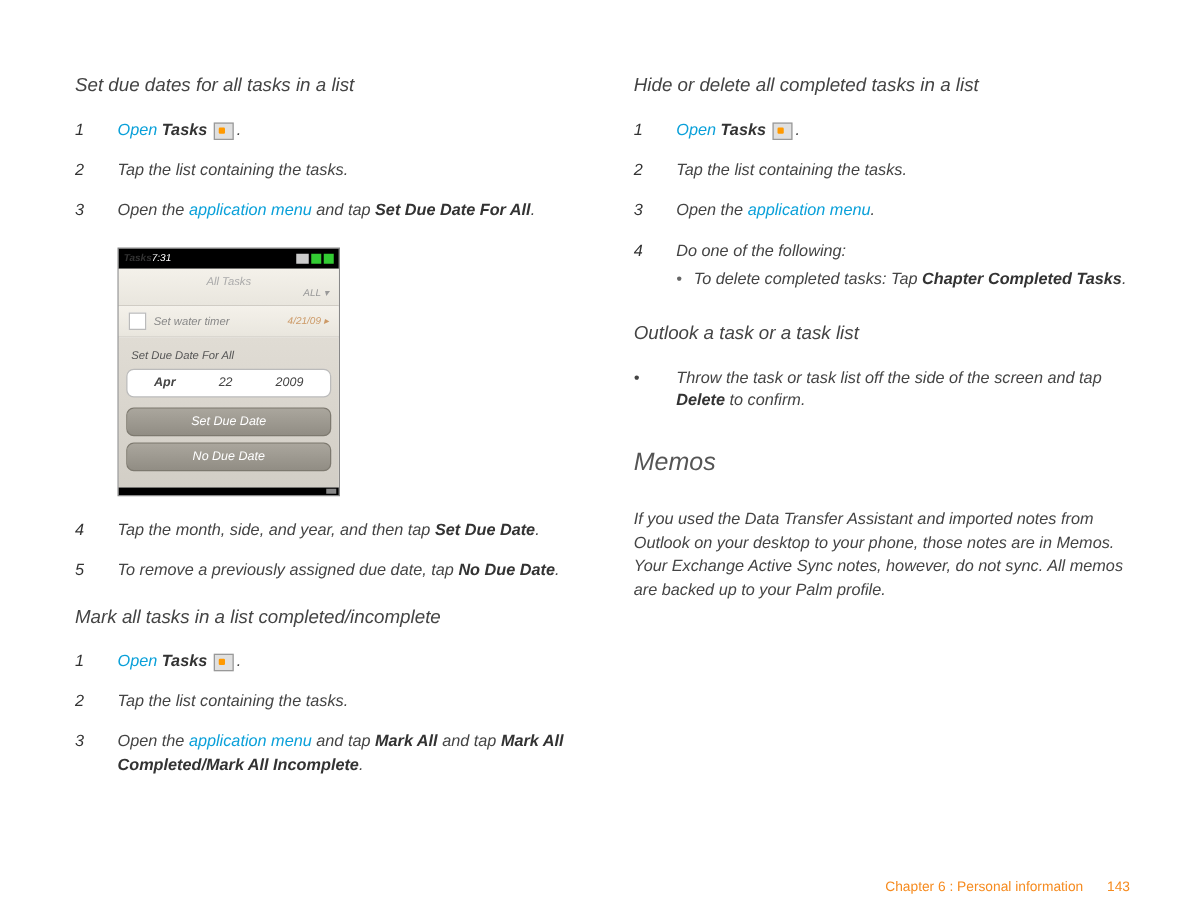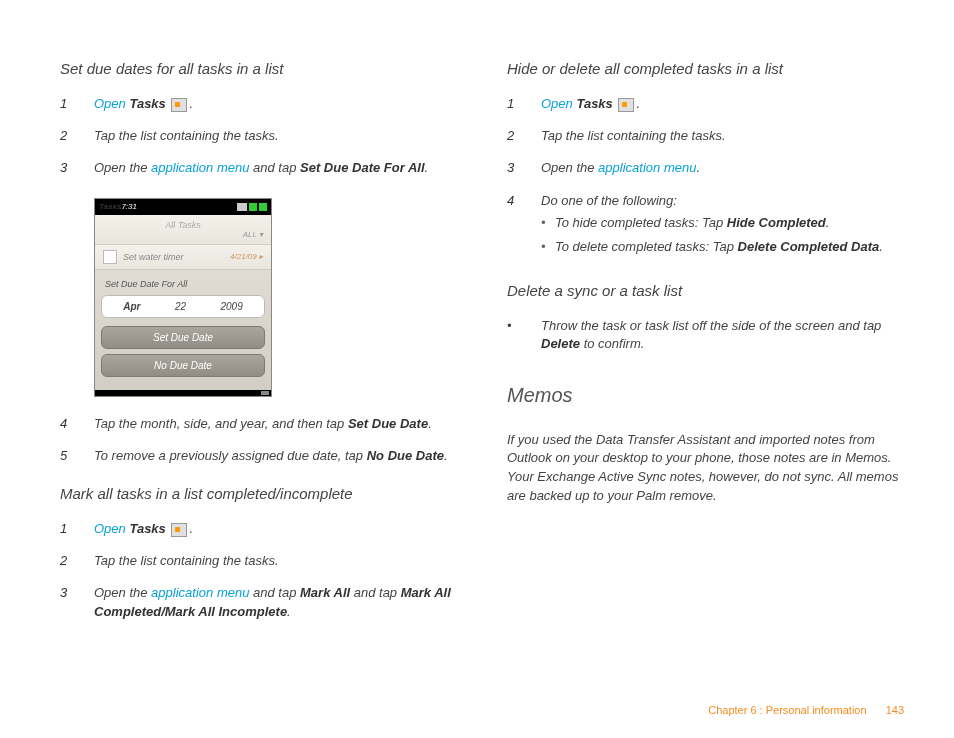--- a/index.html
+++ b/index.html
@@ -334,38 +334,37 @@
         <span class="num">3</span>
         <span class="txt">
           <span>Open the </span><span class="link">application menu</span><span>.</span>
         </span>
       </li>
       <li>
         <span class="num">4</span>
         <span class="txt">
           <span>Do one of the following:</span>
           <ul class="sub">
-            <li><span>To hide completed tasks: Tap </span><span class="bold">Hide Completed</span><span>.</span></li>
-            <li><span>To delete completed tasks: Tap </span><span class="bold">Delete Completed Data</span><span>.</span></li>
+            <li><span>To delete completed tasks: Tap </span><span class="bold">Chapter Completed Tasks</span><span>.</span></li>
           </ul>
         </span>
       </li>
     </ol>
 
-    <h2>Delete a sync or a task list</h2>
+    <h2>Outlook a task or a task list</h2>
     <ul class="bullet-top">
       <li>
         <span class="dot">•</span>
         <span class="txt">
           <span>Throw the task or task list off the side of the screen and tap </span><span class="bold">Delete</span><span> to confirm.</span>
         </span>
       </li>
     </ul>
 
     <h1 class="section">Memos</h1>
-    <p class="body">If you used the Data Transfer Assistant and imported notes from Outlook on your desktop to your phone, those notes are in Memos. Your Exchange Active Sync notes, however, do not sync. All memos are backed up to your Palm remove.</p>
+    <p class="body">If you used the Data Transfer Assistant and imported notes from Outlook on your desktop to your phone, those notes are in Memos. Your Exchange Active Sync notes, however, do not sync. All memos are backed up to your Palm profile.</p>
   </div>
 </div>
 
 <div class="footer">
   <span class="chap">Chapter 6  :  Personal information</span>
   <span class="pg">143</span>
 </div>
 
 </body></html>

